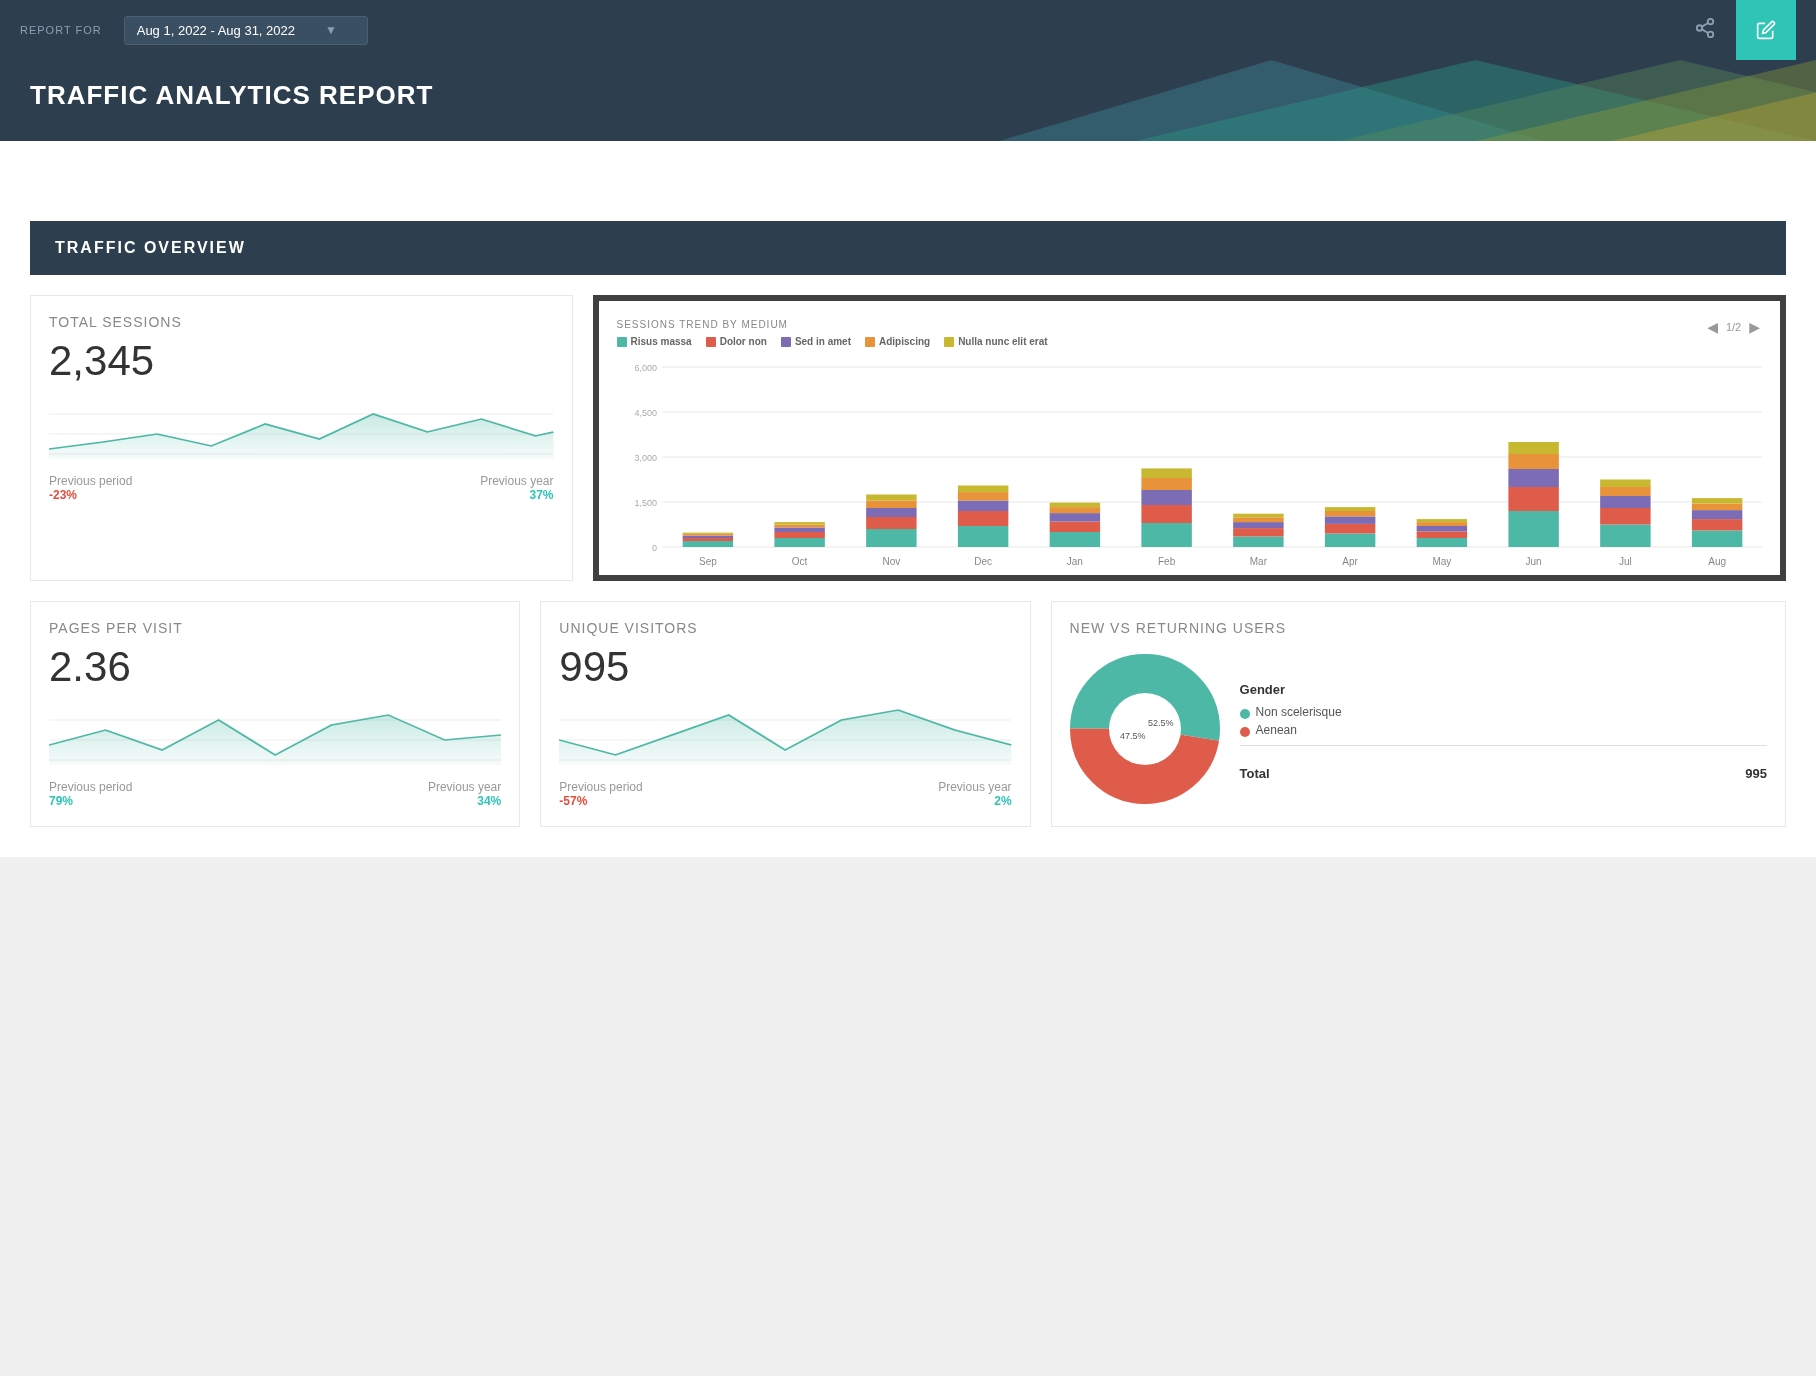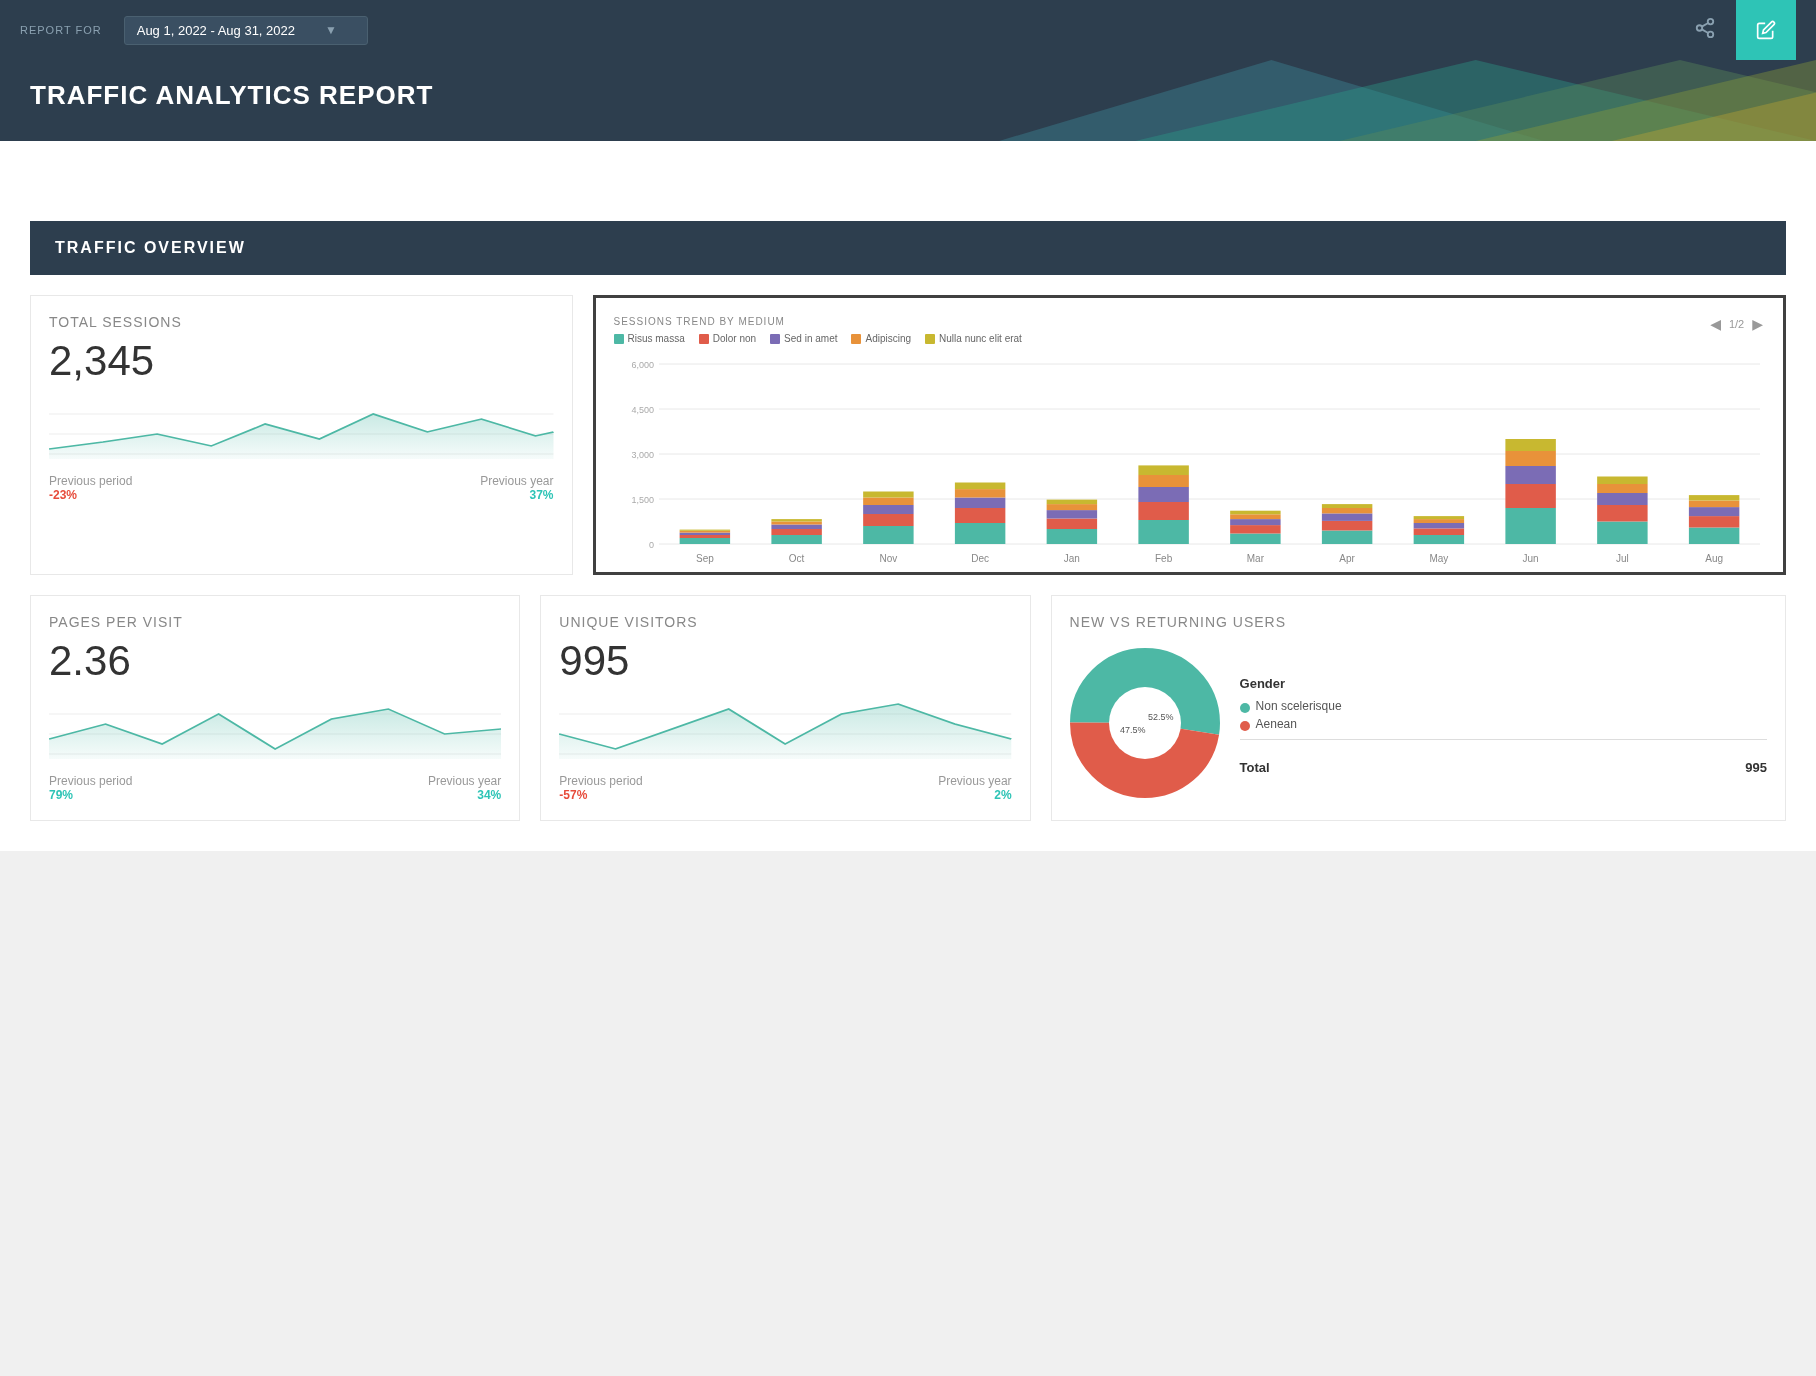--- a/index.html
+++ b/index.html
@@ -139,21 +139,21 @@
     .period-change {
       font-size: 12px;
       font-weight: 600;
     }
     .negative { color: #e74c3c; }
     .positive { color: #2ec4b6; }
 
     
     .chart-card {
       background: #fff;
-      border: 3px solid #404040;
+      border: 6px solid #404040;
       padding: 18px;
     }
     .chart-header {
       display: flex;
       align-items: flex-start;
       justify-content: space-between;
       margin-bottom: 10px;
     }
     .chart-title {
       font-size: 10px;
@@ -166,20 +166,21 @@
       gap: 14px;
       flex-wrap: wrap;
       margin-top: 6px;
     }
     .legend-item {
       display: flex;
       align-items: center;
       gap: 4px;
       font-size: 10px;
       color: #666;
+      font-weight: bold;
     }
     .legend-dot {
       width: 10px;
       height: 10px;
       border-radius: 1px;
     }
     .chart-nav {
       display: flex;
       align-items: center;
       gap: 6px;

